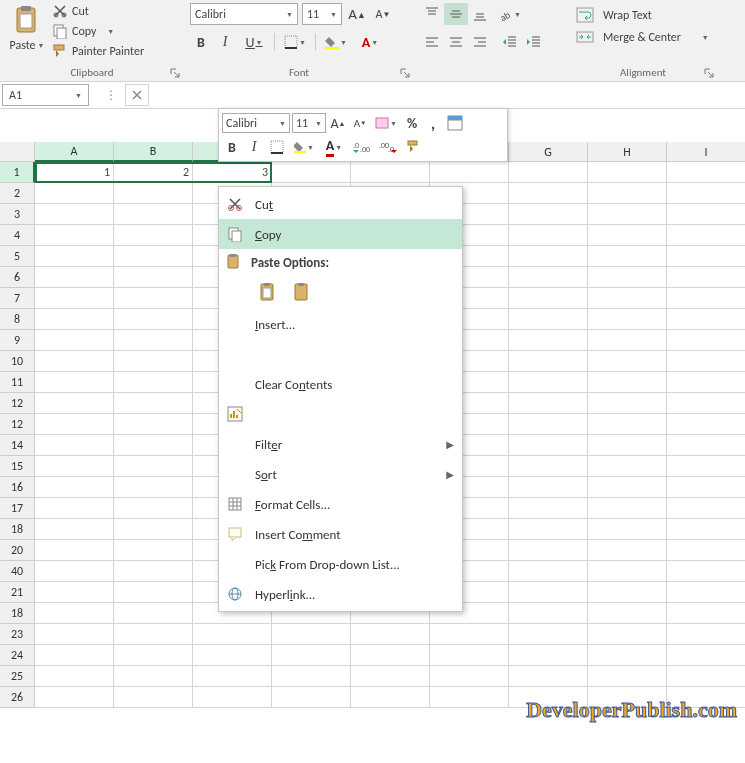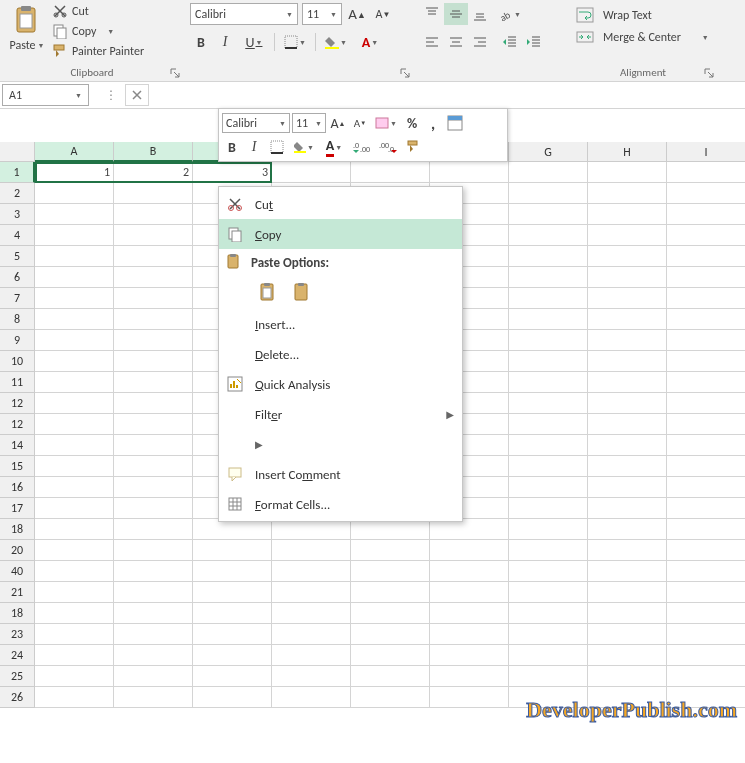--- a/index.html
+++ b/index.html
@@ -161,20 +161,21 @@
             <path d="M4 2 L10 8 L6 12 L0 6 Z" fill="#888"></path>
             <rect x="0" y="12" width="14" height="3" fill="#ffff00"></rect>
           </svg>
           <span class="tri">▼</span>
         </div>
       <div class="rbtn split">
           <span style="color:#c00;font-weight:bold">A</span>
           <span class="tri">▼</span>
         </div>
     </div>
+    <div class="r-label">Font</div>
     <div class="r-dialog"><svg viewBox="0 0 10 10">
           <path d="M1 1 H6 M1 1 V6 M4 4 L9 9 M9 5 V9 H5" stroke="#777" fill="none"></path>
         </svg></div>
   </div>
 
   <div class="r-group align-group">
     <div class="font-row1">
       <div class="rbtn">
           <svg width="16" height="16">
             <line x1="2" y1="2" x2="14" y2="2" stroke="#555"></line>
@@ -729,57 +730,74 @@
           <rect x="6" y="1" width="6" height="3" rx="1" fill="#888"></rect>
         </svg>
       </div>
     </div>
     <div class="ctx-item">
       <span class="ico"></span>
       <span class="lbl"><span class="accel">I</span>nsert...</span>
     </div>
     <div class="ctx-item">
       <span class="ico"></span>
-      <span class="lbl"><span class="accel">D</span>elete...</span>
+    </div>
+    <div class="ctx-item">
+      <span class="ico"></span>
+      <span class="lbl">Clear Co<span class="accel">n</span>tents</span>
     </div>
     <div class="ctx-item">
       <span class="ico">
         <svg width="16" height="16">
           <rect x="1" y="1" width="14" height="14" fill="none" stroke="#888"></rect>
           <path d="M4 12 L4 8 M7 12 L7 5 M10 12 L10 9" stroke="#c90" stroke-width="2"></path>
           <path d="M10 3 L14 7" stroke="#c90"></path>
         </svg>
       </span>
-      <span class="lbl"><span class="accel">Q</span>uick Analysis</span>
     </div>
     <div class="ctx-item">
       <span class="ico"></span>
       <span class="lbl">Filt<span class="accel">e</span>r</span>
       <span class="arr">▶</span>
     </div>
     <div class="ctx-item">
       <span class="ico"></span>
+      <span class="lbl">S<span class="accel">o</span>rt</span>
       <span class="arr">▶</span>
-    </div>
-    <div class="ctx-item">
-      <span class="ico">
-        <svg width="16" height="16">
-          <rect x="2" y="2" width="12" height="9" fill="#ffe" stroke="#cb8"></rect>
-          <path d="M5 11 L5 15 L9 11" fill="#ffe" stroke="#cb8"></path>
-        </svg>
-      </span>
-      <span class="lbl">Insert Co<span class="accel">m</span>ment</span>
     </div>
     <div class="ctx-item">
       <span class="ico">
         <svg width="16" height="16">
           <rect x="2" y="2" width="12" height="12" fill="#fff" stroke="#888"></rect>
           <line x1="2" y1="6" x2="14" y2="6" stroke="#888"></line>
           <line x1="2" y1="10" x2="14" y2="10" stroke="#888"></line>
           <line x1="6" y1="2" x2="6" y2="14" stroke="#888"></line>
           <line x1="10" y1="2" x2="10" y2="14" stroke="#888"></line>
         </svg>
       </span>
       <span class="lbl"><span class="accel">F</span>ormat Cells...</span>
     </div>
+    <div class="ctx-item">
+      <span class="ico">
+        <svg width="16" height="16">
+          <rect x="2" y="2" width="12" height="9" fill="#ffe" stroke="#cb8"></rect>
+          <path d="M5 11 L5 15 L9 11" fill="#ffe" stroke="#cb8"></path>
+        </svg>
+      </span>
+      <span class="lbl">Insert Co<span class="accel">m</span>ment</span>
+    </div>
+    <div class="ctx-item">
+      <span class="ico"></span>
+      <span class="lbl">Pic<span class="accel">k</span> From Drop-down List...</span>
+    </div>
+    <div class="ctx-item">
+      <span class="ico">
+        <svg width="16" height="16">
+          <circle cx="8" cy="8" r="6" fill="none" stroke="#58a"></circle>
+          <ellipse cx="8" cy="8" rx="3" ry="6" fill="none" stroke="#58a"></ellipse>
+          <line x1="2" y1="8" x2="14" y2="8" stroke="#58a"></line>
+        </svg>
+      </span>
+      <span class="lbl">Hyperl<span class="accel">i</span>nk...</span>
+    </div>
   </div>
 
 <div class="watermark">DeveloperPublish.com</div>
 
 </body></html>

